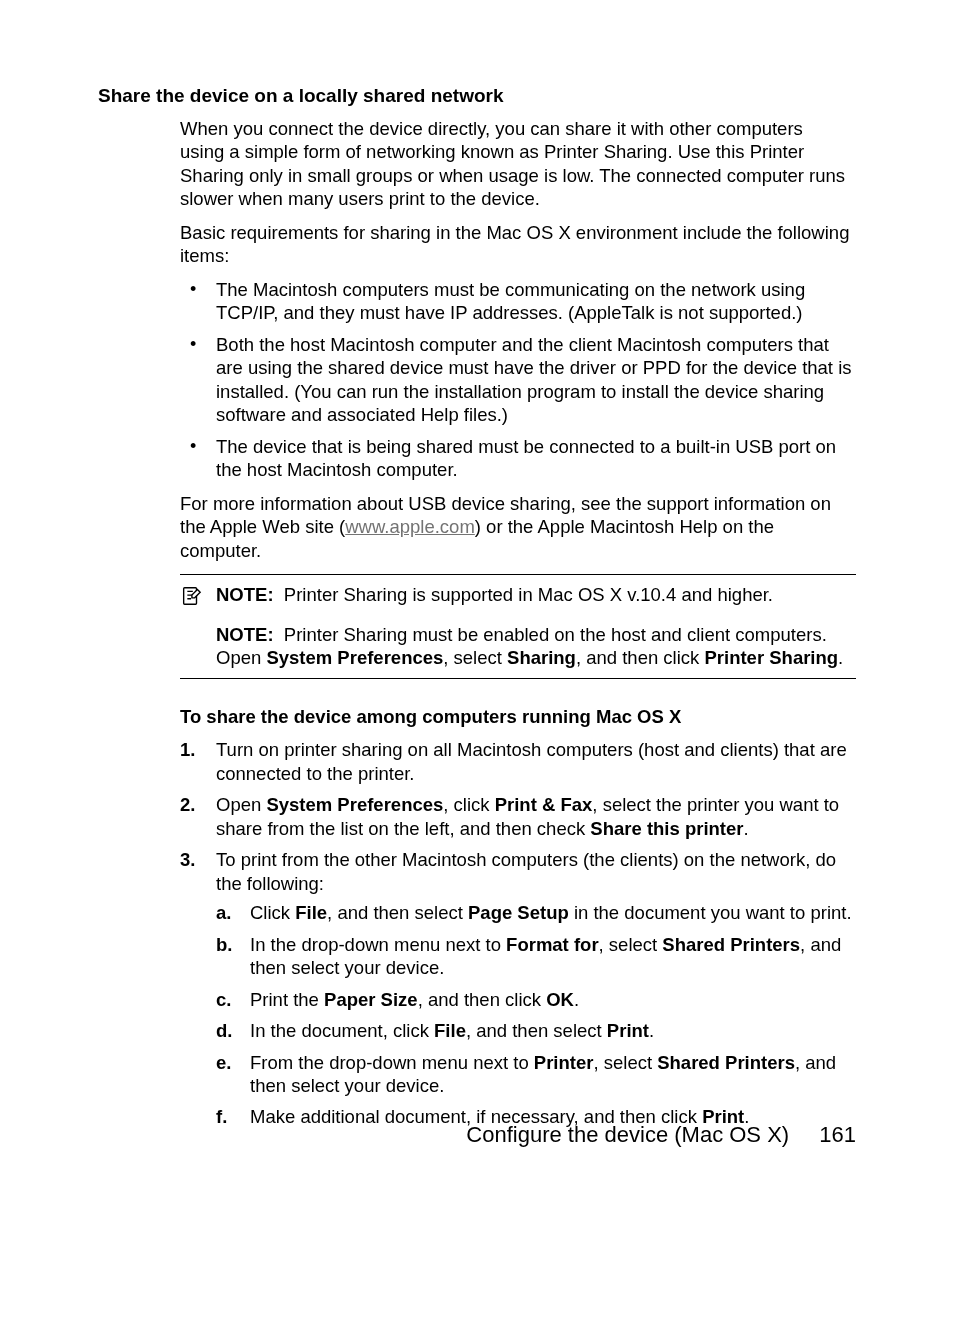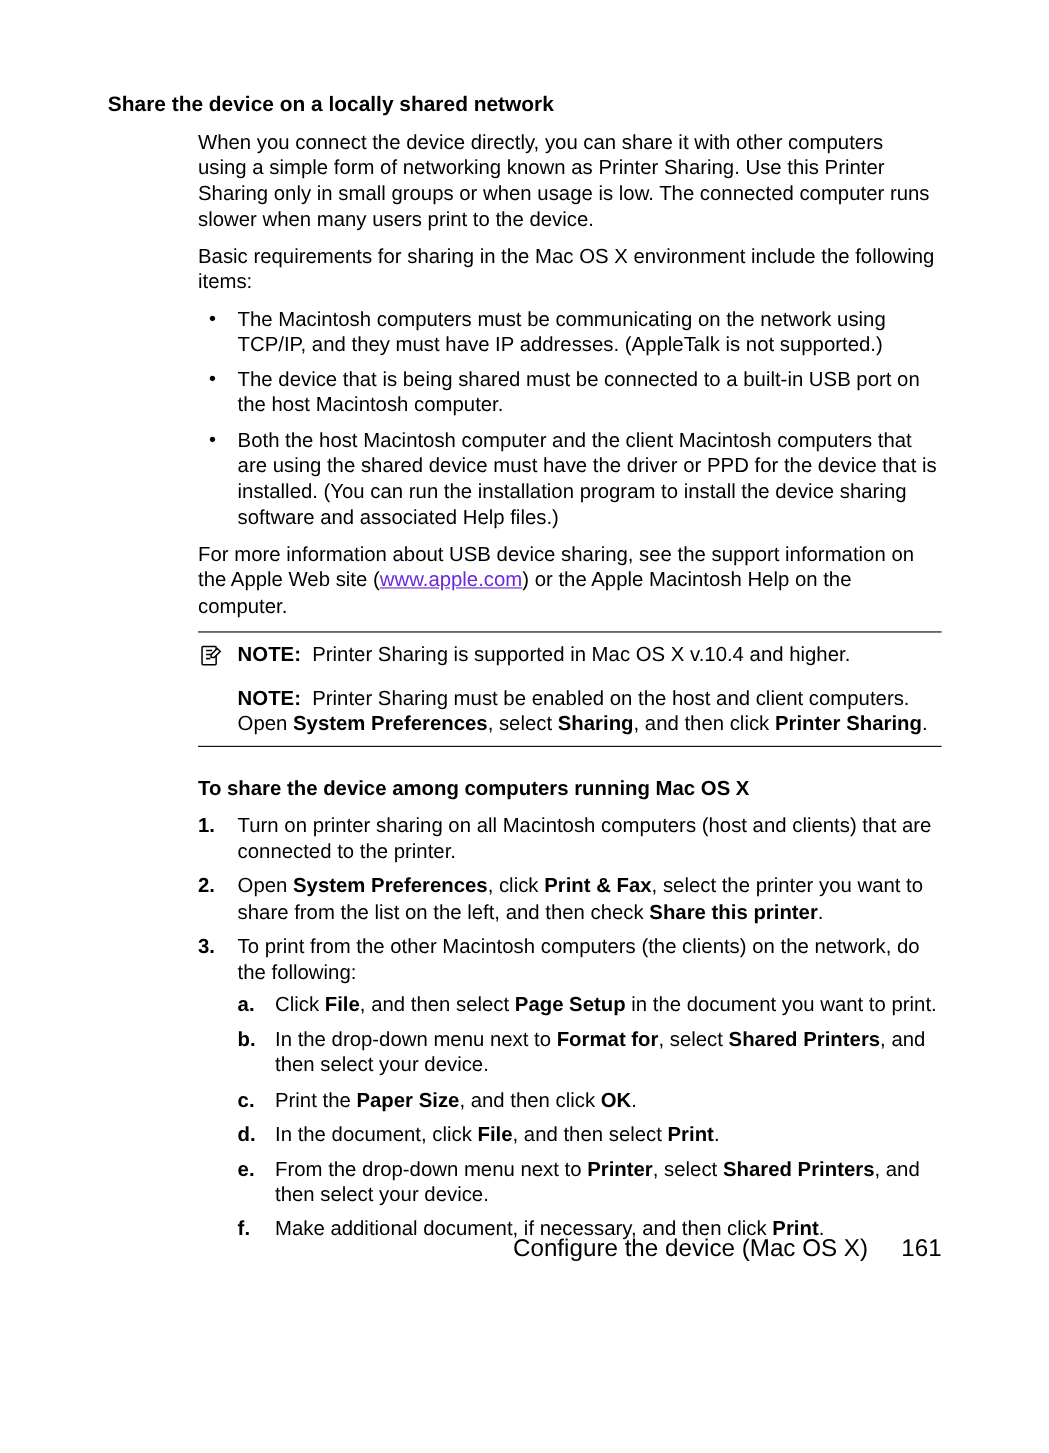--- a/index.html
+++ b/index.html
@@ -40,21 +40,21 @@
     margin-bottom: 8px;
   }
   ul.bullets > li::before {
     content: "•";
     position: absolute;
     left: 10px;
     top: 0;
     font-size: 18px;
   }
   a.link {
-    color: #6d28d9;
+    color: #737373;
     text-decoration: underline;
   }
   .note-box {
     border-top: 1.5px solid #000;
     border-bottom: 1.5px solid #000;
     margin: 12px 0 22px 0;
     padding: 8px 0;
     position: relative;
   }
   .note-row {
@@ -136,22 +136,22 @@
 
   <div class="section-heading">Share the device on a locally shared network</div>
 
   <div class="body-block">
 
     <p class="para">When you connect the device directly, you can share it with other computers using a simple form of networking known as Printer Sharing. Use this Printer Sharing only in small groups or when usage is low. The connected computer runs slower when many users print to the device.</p>
     <p class="para">Basic requirements for sharing in the Mac OS X environment include the following items:</p>
 
     <ul class="bullets">
       <li>The Macintosh computers must be communicating on the network using TCP/IP, and they must have IP addresses. (AppleTalk is not supported.)</li>
+      <li>Both the host Macintosh computer and the client Macintosh computers that are using the shared device must have the driver or PPD for the device that is installed. (You can run the installation program to install the device sharing software and associated Help files.)</li>
       <li>The device that is being shared must be connected to a built-in USB port on the host Macintosh computer.</li>
-      <li>Both the host Macintosh computer and the client Macintosh computers that are using the shared device must have the driver or PPD for the device that is installed. (You can run the installation program to install the device sharing software and associated Help files.)</li>
     </ul>
 
     <p class="para">
       <span>For more information about USB device sharing, see the support information on the Apple Web site (</span><a class="link">www.apple.com</a><span>) or the Apple Macintosh Help on the computer.</span>
     </p>
 
     <div class="note-box">
       <div class="note-row">
         <div class="note-icon-cell">
           <svg width="22" height="22" viewBox="0 0 24 24" fill="none" stroke="#000" stroke-width="1.5">

